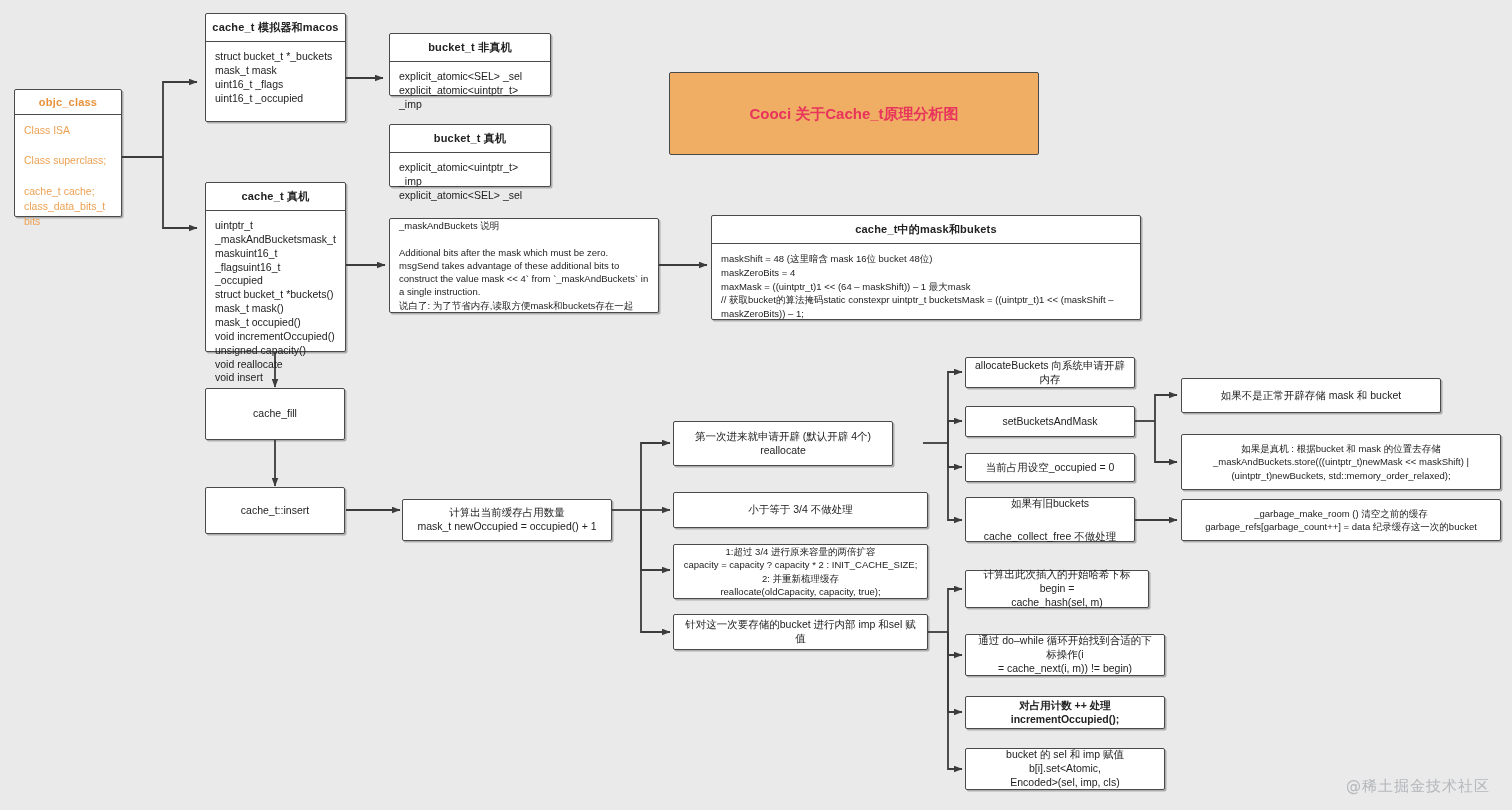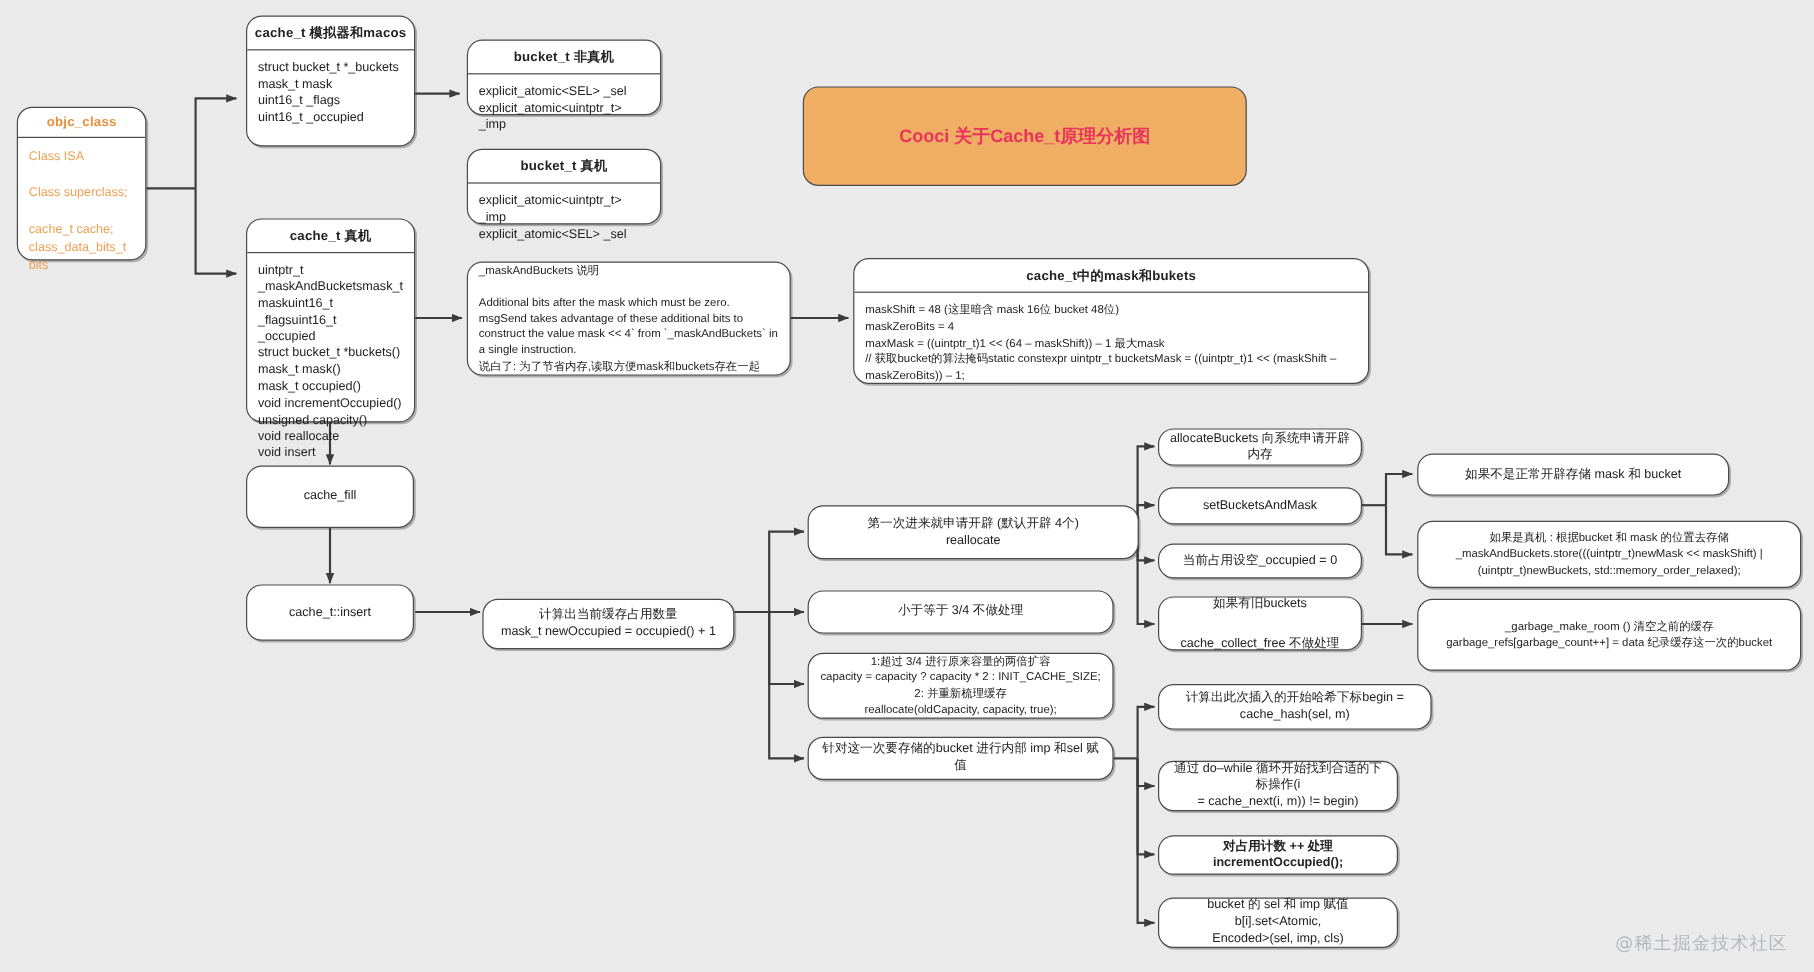--- a/index.html
+++ b/index.html
@@ -14,21 +14,21 @@
     background: #eaeaea;
     overflow: hidden;
     font-family: "Liberation Sans", "DejaVu Sans", sans-serif;
     color: #222222;
   }
   .node {
     position: absolute;
     box-sizing: border-box;
     background: #ffffff;
     border: 1.4px solid #4a4a4a;
-    border-radius: 13px;
+    border-radius: 2px;
     box-shadow: 1.5px 1.5px 0 rgba(60,60,60,0.35);
   }
   .node .hdr {
     box-sizing: border-box;
     width: 100%;
     text-align: center;
     font-weight: bold;
     font-size: 11px;
     padding: 6px 4px 6px 4px;
     border-bottom: 1.4px solid #4a4a4a;
@@ -219,21 +219,21 @@
 
   <div class="node plain" style="left:205px; top:487px; width:140px; height:47px;">
     <div class="body">cache_t::insert</div>
   </div>
 
   <div class="node plain" style="left:402px; top:489px; width:210px; height:42px;margin-top:10px;">
     <div class="body">计算出当前缓存占用数量
 mask_t newOccupied = occupied() + 1</div>
   </div>
 
-  <div class="node plain" style="left:673px; top:421px; width:276px; height:45px;">
+  <div class="node plain" style="left:673px; top:421px; width:220px; height:45px;">
     <div class="body">第一次进来就申请开辟 (默认开辟 4个)
 reallocate</div>
   </div>
 
   <div class="node plain" style="left:673px; top:492px; width:255px; height:36px;">
     <div class="body">小于等于 3/4 不做处理</div>
   </div>
 
   <div class="node plain left" style="left:673px; top:544px; width:255px; height:55px;">
     <div class="body" style="text-align:center; font-size:9.5px; line-height:1.38;">1:超过 3/4 进行原来容量的两倍扩容
@@ -267,26 +267,26 @@
   <div class="node plain" style="left:1181px; top:378px; width:260px; height:35px;">
     <div class="body">如果不是正常开辟存储 mask 和 bucket</div>
   </div>
 
   <div class="node plain" style="left:1181px; top:434px; width:320px; height:56px;">
     <div class="body" style="font-size:9.5px; line-height:1.4;">如果是真机 : 根据bucket 和 mask 的位置去存储
 _maskAndBuckets.store(((uintptr_t)newMask &lt;&lt; maskShift) |
 (uintptr_t)newBuckets, std::memory_order_relaxed);</div>
   </div>
 
-  <div class="node plain" style="left:1181px; top:499px; width:320px; height:60px;">
+  <div class="node plain" style="left:1181px; top:499px; width:320px; height:42px;">
     <div class="body" style="font-size:9.5px; line-height:1.4;">_garbage_make_room () 清空之前的缓存
 garbage_refs[garbage_count++] = data 纪录缓存这一次的bucket</div>
   </div>
 
-  <div class="node plain" style="left:965px; top:570px; width:228px; height:38px;">
+  <div class="node plain" style="left:965px; top:570px; width:184px; height:38px;">
     <div class="body">计算出此次插入的开始哈希下标begin =
 cache_hash(sel, m)</div>
   </div>
 
   <div class="node plain" style="left:965px; top:634px; width:200px; height:42px;">
     <div class="body">通过 do–while 循环开始找到合适的下标操作(i
 = cache_next(i, m)) != begin)</div>
   </div>
 
   <div class="node plain" style="left:965px; top:696px; width:200px; height:33px;font-weight:bold;">

